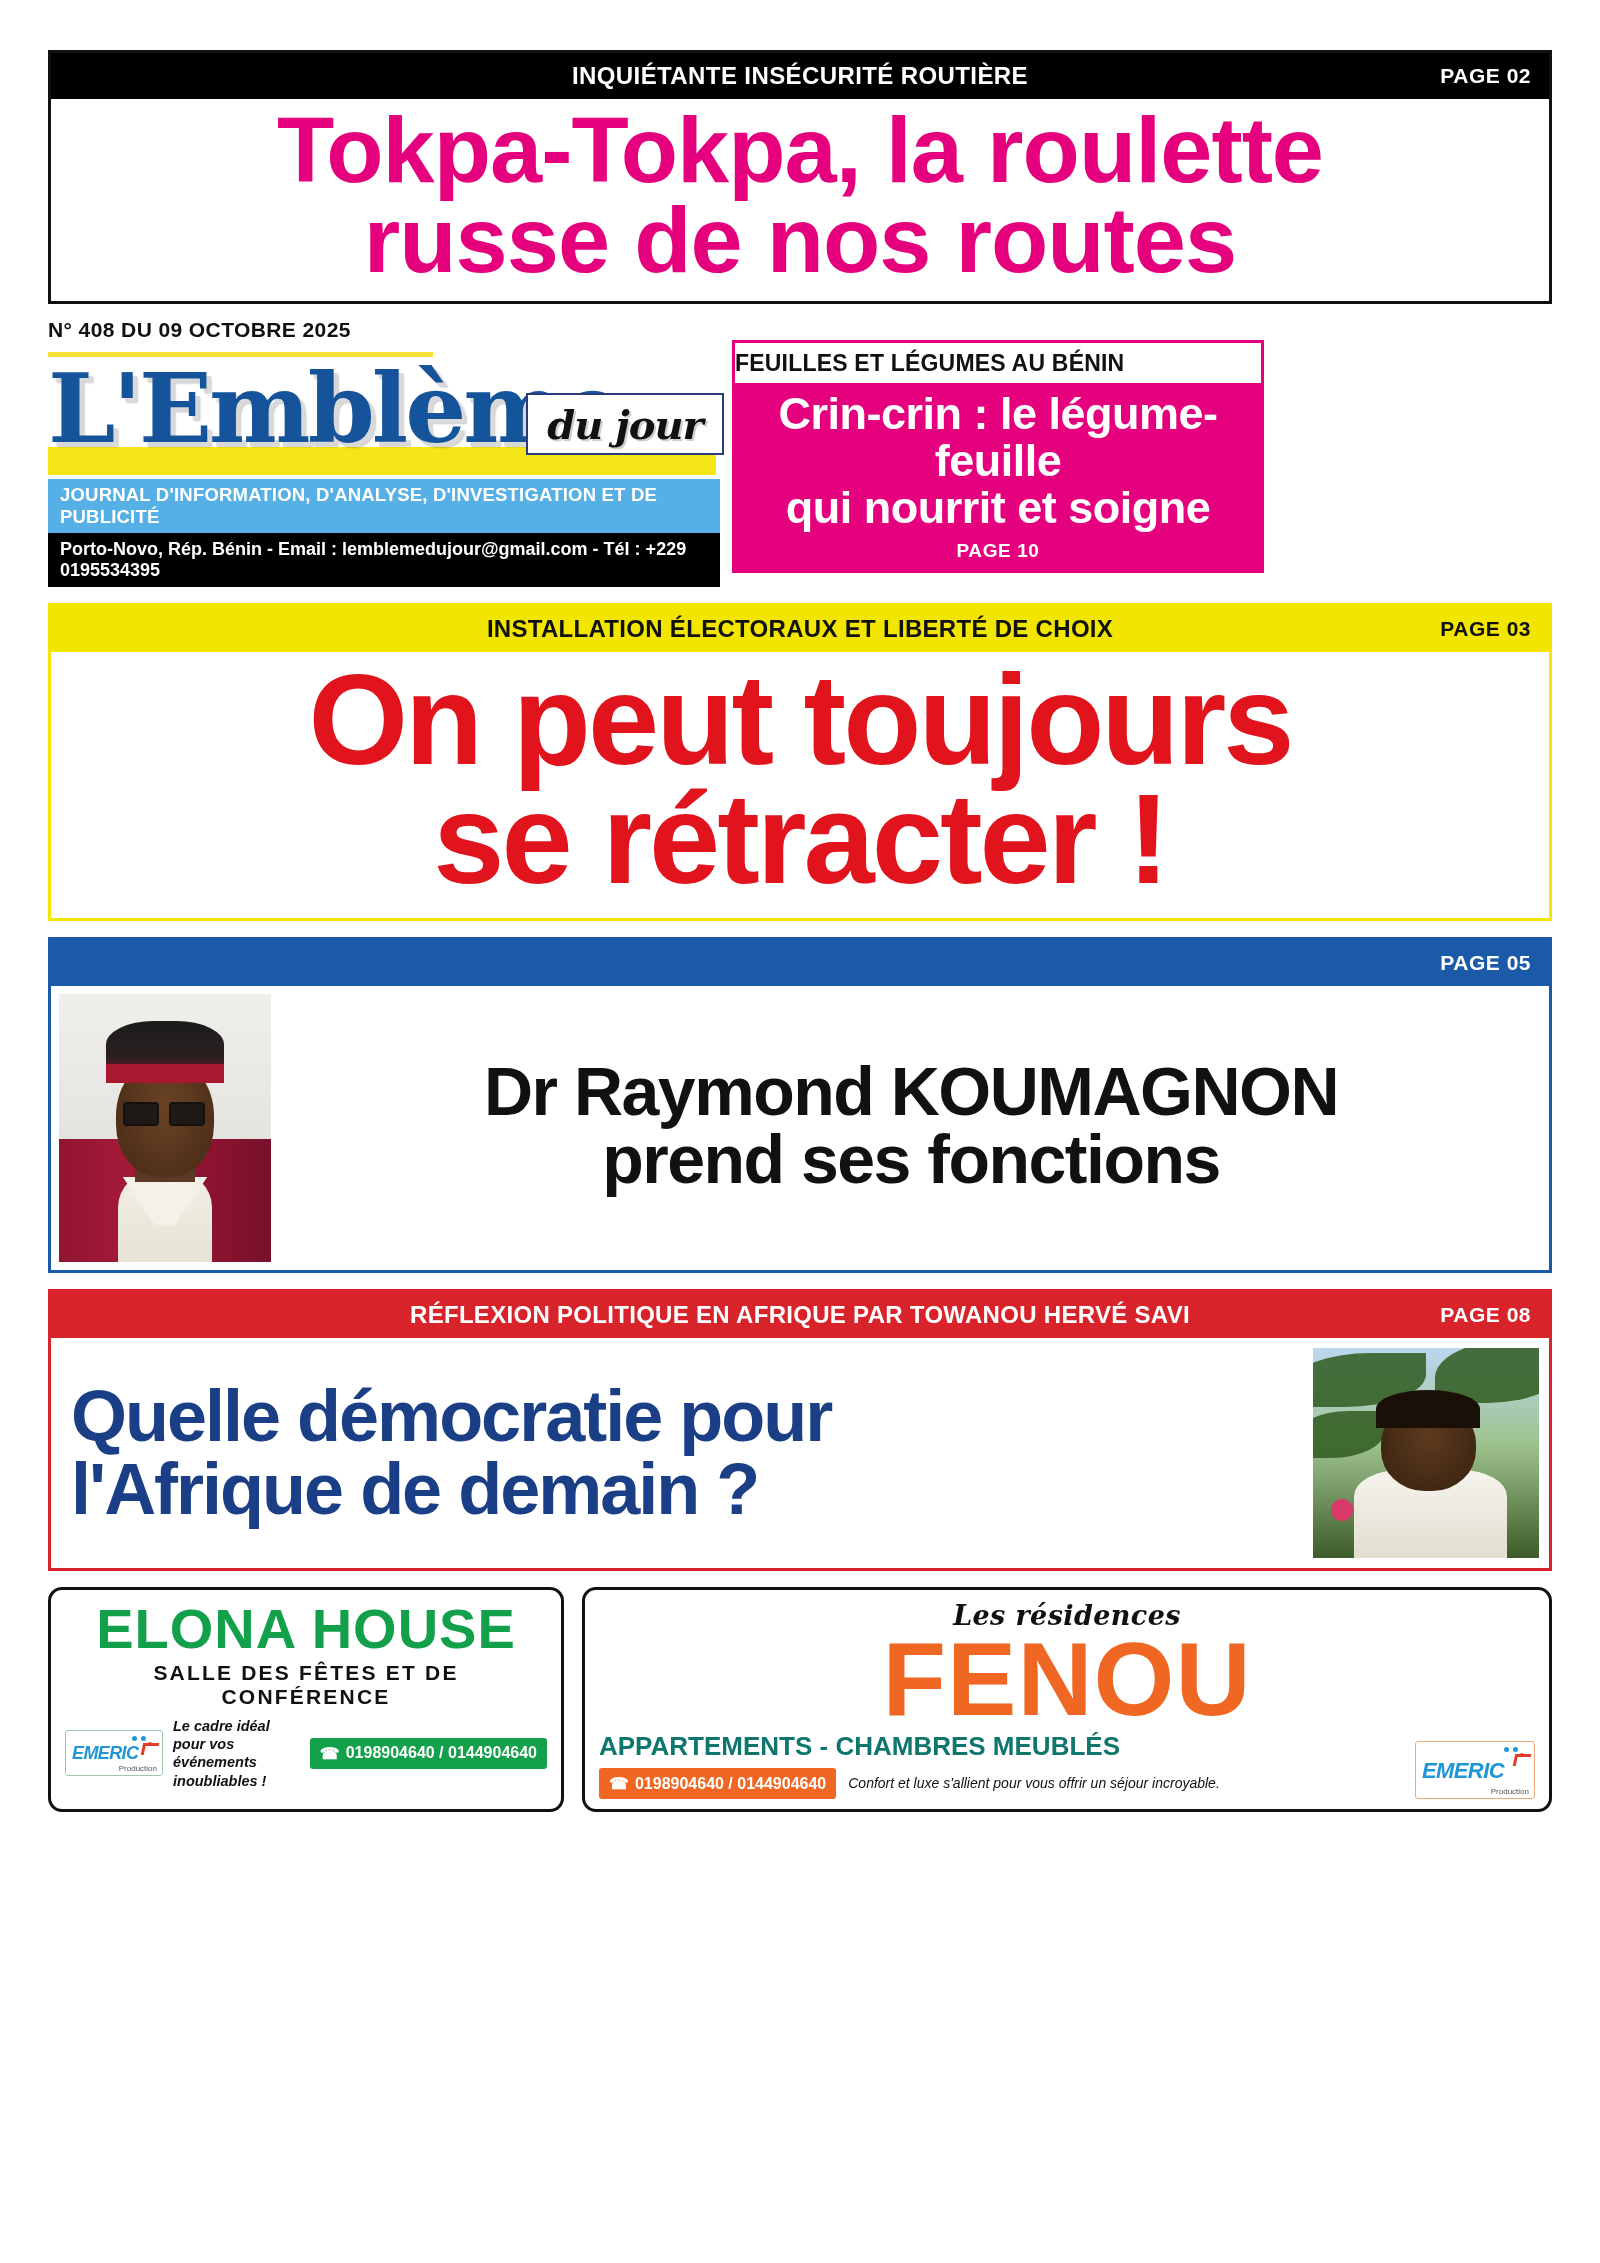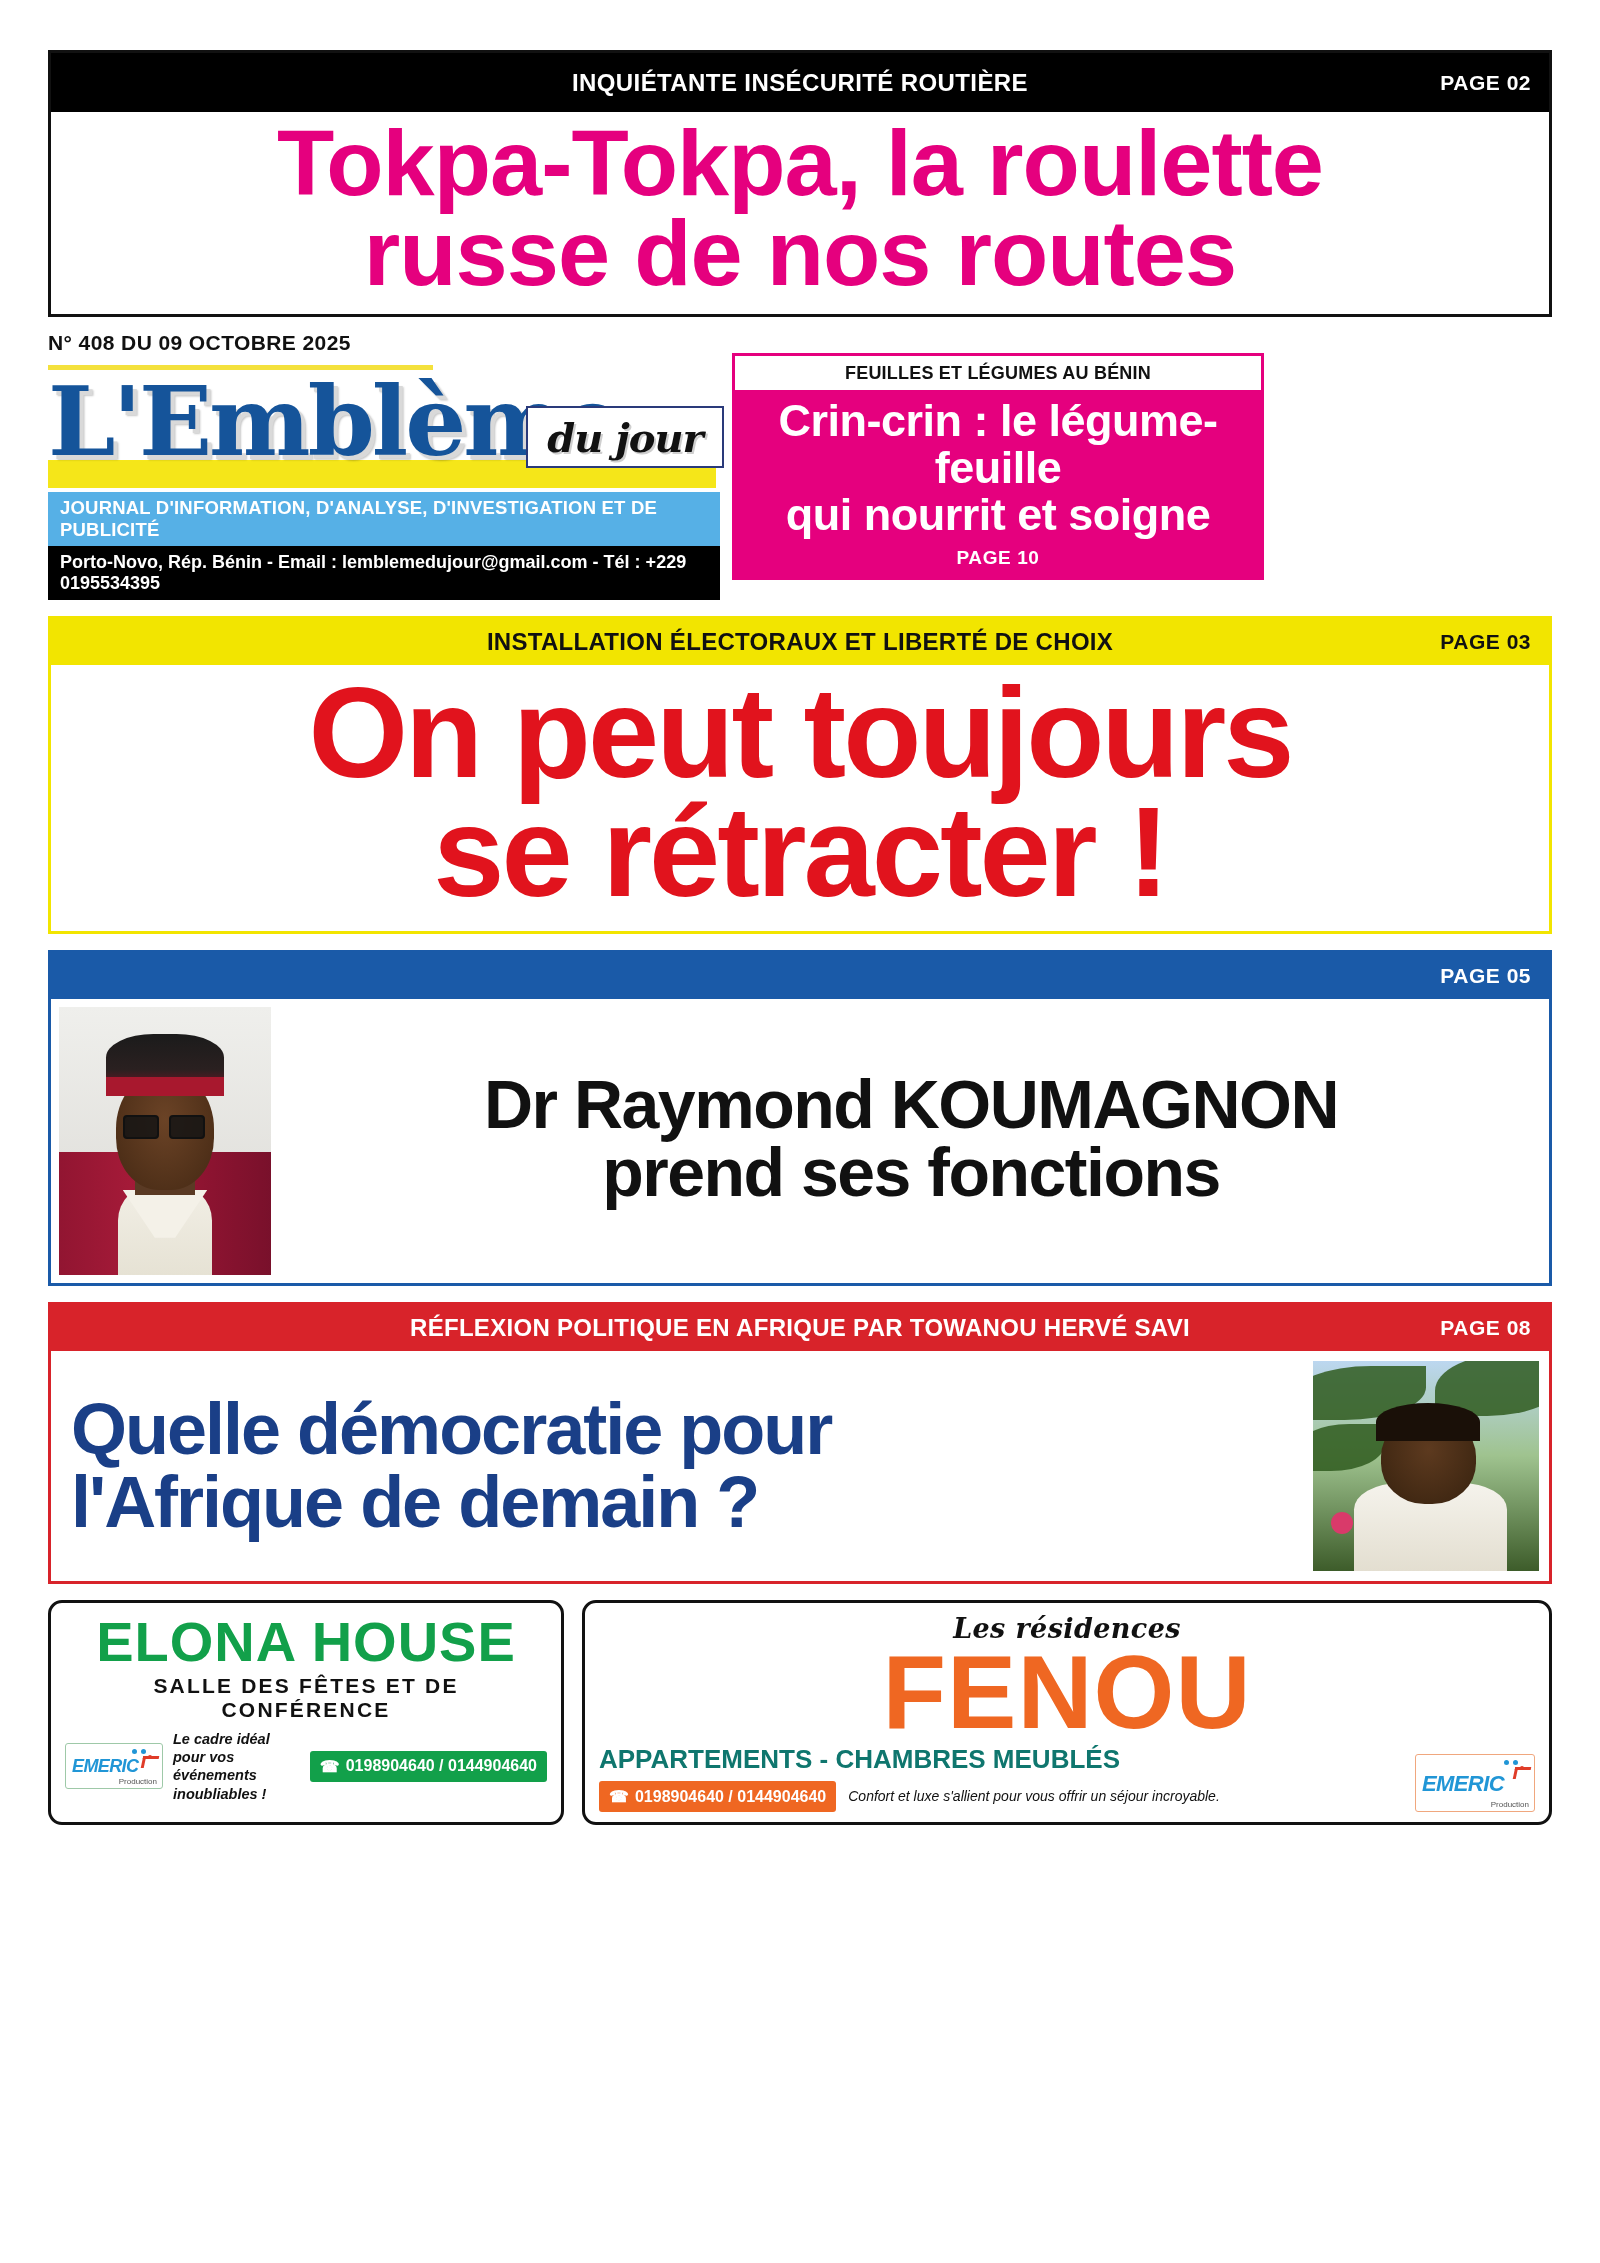--- a/index.html
+++ b/index.html
@@ -21,21 +21,21 @@
   }
 
   
   .top-teaser {
     border: 3px solid #111;
     margin-top: 50px;
   }
   .teaser-bar {
     background: #000;
     color: #fff;
-    height: 59px;
+    height: 46px;
     display: flex;
     align-items: center;
     position: relative;
   }
   .teaser-bar .kicker {
     position: absolute;
     left: 0; right: 0;
     text-align: center;
     font-size: 24px;
     font-weight: bold;
@@ -154,22 +154,22 @@
   .pink-box {
     width: 532px;
     margin-left: 12px;
     background: #e5007e;
     border: 3px solid #e5007e;
     margin-top: 22px;
   }
   .pink-kicker {
     background: #fff;
     color: #111;
-    text-align: center;
-    font-size: 18px;
+    text-align: left;
+    font-size: 23px;
     font-weight: bold;
     padding: 7px 0 6px;
     letter-spacing: 0.2px;
   }
   .pink-head {
     color: #fff;
     text-align: center;
     font-size: 45px;
     font-weight: bold;
     line-height: 1.04;

